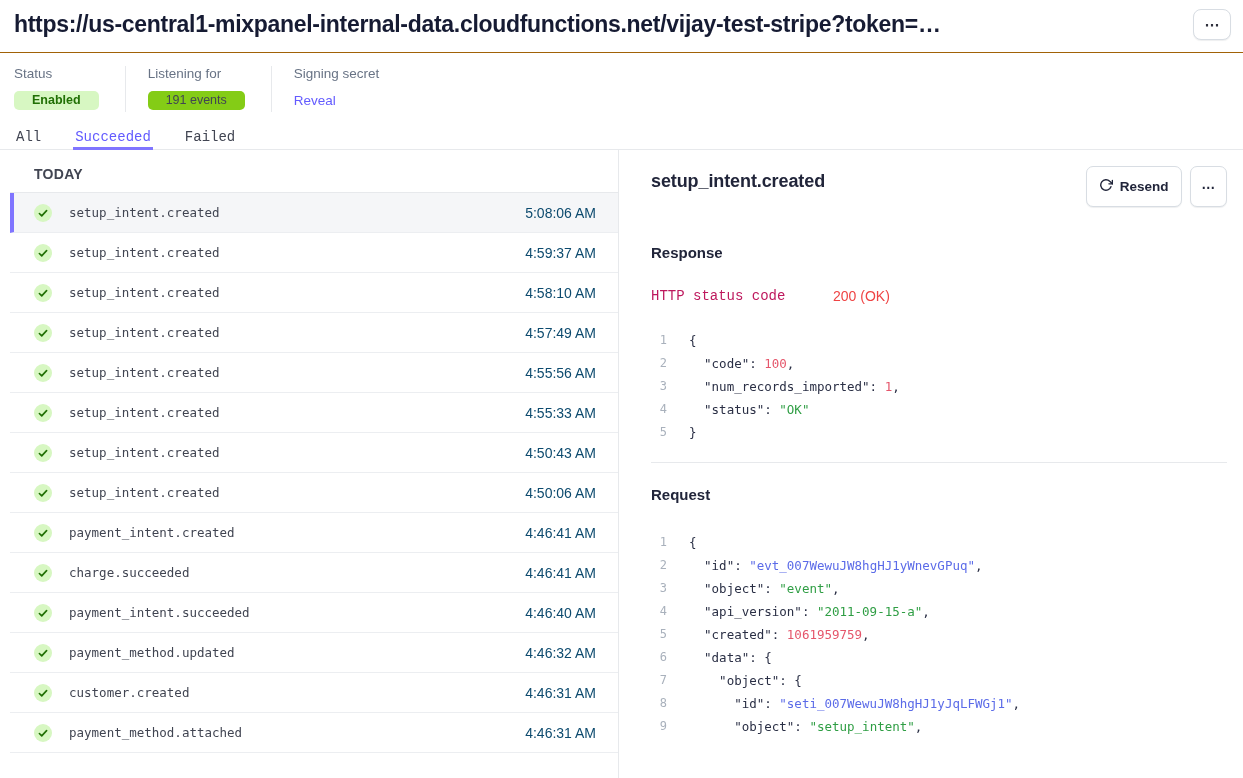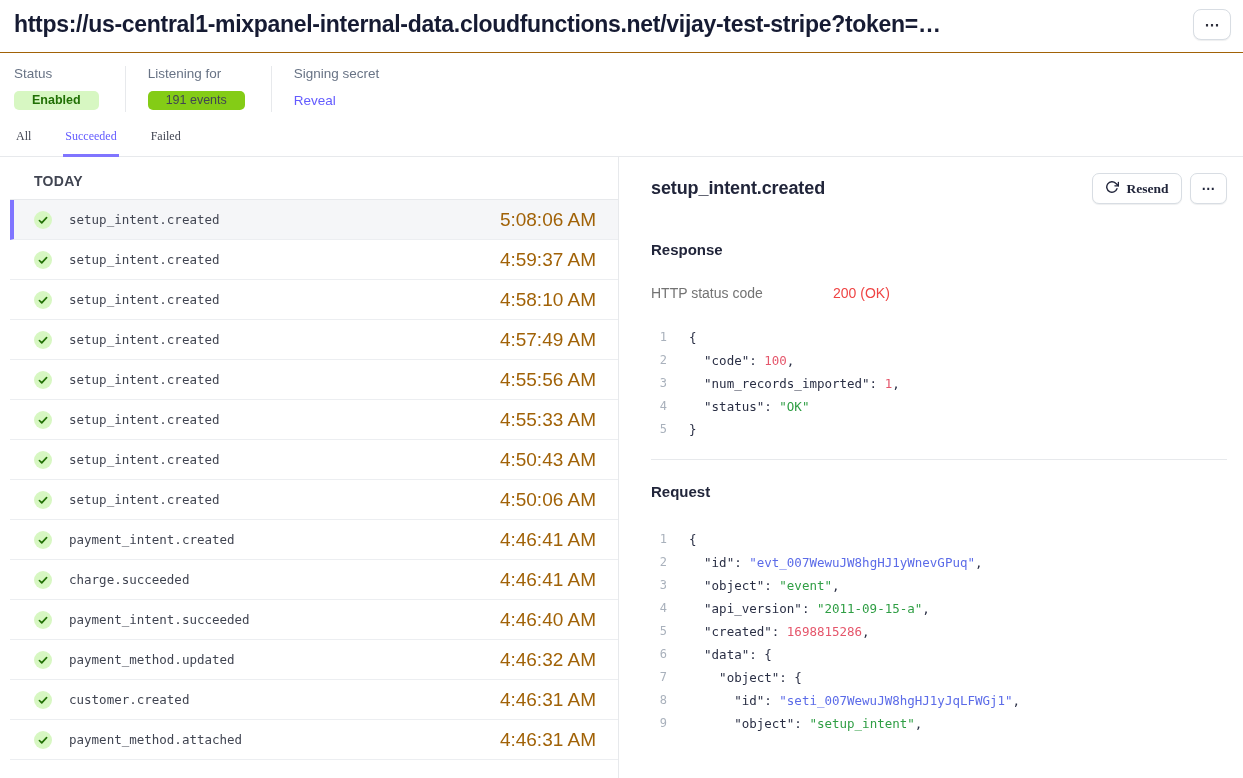--- a/index.html
+++ b/index.html
@@ -41,22 +41,22 @@
   .plink { color: var(--accent, #635bff); text-decoration: none; cursor: pointer; }
   .info-chip {
     width: 14px; height: 14px; border-radius: 4px; background: #596171;
     color: #fff; font-size: 10px; font-weight: 700; font-family: "Liberation Serif", serif;
     display: inline-flex; align-items: center; justify-content: center; cursor: pointer;
   }
 
   
   .tabs { display: flex; gap: 30px; padding: 17px 14px 0 14px; border-bottom: 1px solid #e7e9ec; flex: none; }
   .tab {
-    background: none; border: none; padding: 0 2px 10px; margin: 0; cursor: pointer;
-    font-family: Liberation Serif, serif; font-size: 12px; color: #414552;
+    background: none; border: none; padding: 0 2px 2px; margin: 0; cursor: pointer;
+    font-family: Liberation Mono, monospace; font-size: 14px; color: #414552;
     border-bottom: 3px solid transparent; margin-bottom: -1px;
   }
   .tab.active { color: var(--accent, #635bff); border-bottom-color: var(--accent-bar, #8075ff); }
 
   
   .main { flex: 1; display: flex; min-height: 0; }
   .list-panel { width: 618px; flex: none; padding-left: 10px; overflow: hidden; }
   .detail-panel { flex: 1; border-left: 1px solid #e7e9ec; padding: 16px 16px 0 32px; overflow: hidden; }
 
   
@@ -66,36 +66,36 @@
   }
   .row {
     display: flex; align-items: center; height: 40px;
     padding: 0 22px 0 24px; border-bottom: 1px solid #eceef1; cursor: pointer;
   }
   .row.selected {
     background: #f5f6f8; border-left: 4px solid var(--accent-bar, #8075ff); padding-left: 20px;
   }
   .row .check { flex: none; display: flex; }
   .row .name { font-family: "DejaVu Sans Mono", monospace; font-size: 12.5px; color: #414552; margin-left: 17px; }
-  .row .time { margin-left: auto; font-size: 19px; color: #a16207; }
+  .row .time { margin-left: auto; font-size: 14px; color: #0c4a6e; }
 
   
   .detail-header { display: flex; align-items: flex-start; justify-content: space-between; }
   .detail-title { margin: 5px 0 0; font-size: 18px; font-weight: 700; color: #21253a; letter-spacing: -0.1px; }
   .btn-group { display: flex; gap: 8px; }
   .btn {
-    display: flex; align-items: center; gap: 7px; height: 31px; padding: 0 12px;
+    display: flex; align-items: center; gap: 7px; height: 41px; padding: 0 12px;
     background: #fff; border: 1px solid #d8dde3; border-radius: 7px;
     box-shadow: 0 1px 1px rgba(20,25,40,.07); cursor: pointer;
-    font-family: Liberation Serif, serif; font-size: 13.5px; font-weight: 600; color: #21253a;
+    font-family: Liberation Sans, sans-serif; font-size: 13.5px; font-weight: 600; color: #21253a;
   }
   .btn.icon-only { padding: 0 11px; font-weight: 700; }
   .section-heading { margin: 37px 0 0; font-size: 15px; font-weight: 700; color: #21253a; }
   .kv-row { display: flex; margin-top: 27px; font-size: 14px; }
-  .kv-label { width: 182px; color: #737373; }
+  .kv-label { width: 182px; color: #be185d; font-family: Liberation Mono, monospace; }
   .kv-value { color: #ef4444; }
 
   
   .code-block { margin-top: 25px; font-family: "DejaVu Sans Mono", monospace; font-size: 12.5px; }
   .code-line { display: flex; line-height: 23px; }
   .ln { flex: none; width: 16px; text-align: right; margin-right: 22px; color: #a9b1bc; font-size: 12px; }
   .code-text { white-space: pre; color: #2a2f45; }
   .tk-p { color: #2a2f45; }
   .tk-n { color: var(--code-num, #e5566b); }
   .tk-g { color: var(--code-str, #2f9e44); }
@@ -351,21 +351,21 @@
           <div class="code-line">
             <span class="ln">3</span>
             <span class="code-text"><span class="tk-p">  "object": </span><span class="tk-g">"event"</span><span class="tk-p">,</span></span>
           </div>
           <div class="code-line">
             <span class="ln">4</span>
             <span class="code-text"><span class="tk-p">  "api_version": </span><span class="tk-g">"2011-09-15-a"</span><span class="tk-p">,</span></span>
           </div>
           <div class="code-line">
             <span class="ln">5</span>
-            <span class="code-text"><span class="tk-p">  "created": </span><span class="tk-n">1698815286</span><span class="tk-p">,</span></span>
+            <span class="code-text"><span class="tk-p">  "created": </span><span class="tk-n">1061959759</span><span class="tk-p">,</span></span>
           </div>
           <div class="code-line">
             <span class="ln">6</span>
             <span class="code-text"><span class="tk-p">  "data": {</span></span>
           </div>
           <div class="code-line">
             <span class="ln">7</span>
             <span class="code-text"><span class="tk-p">    "object": {</span></span>
           </div>
           <div class="code-line">

